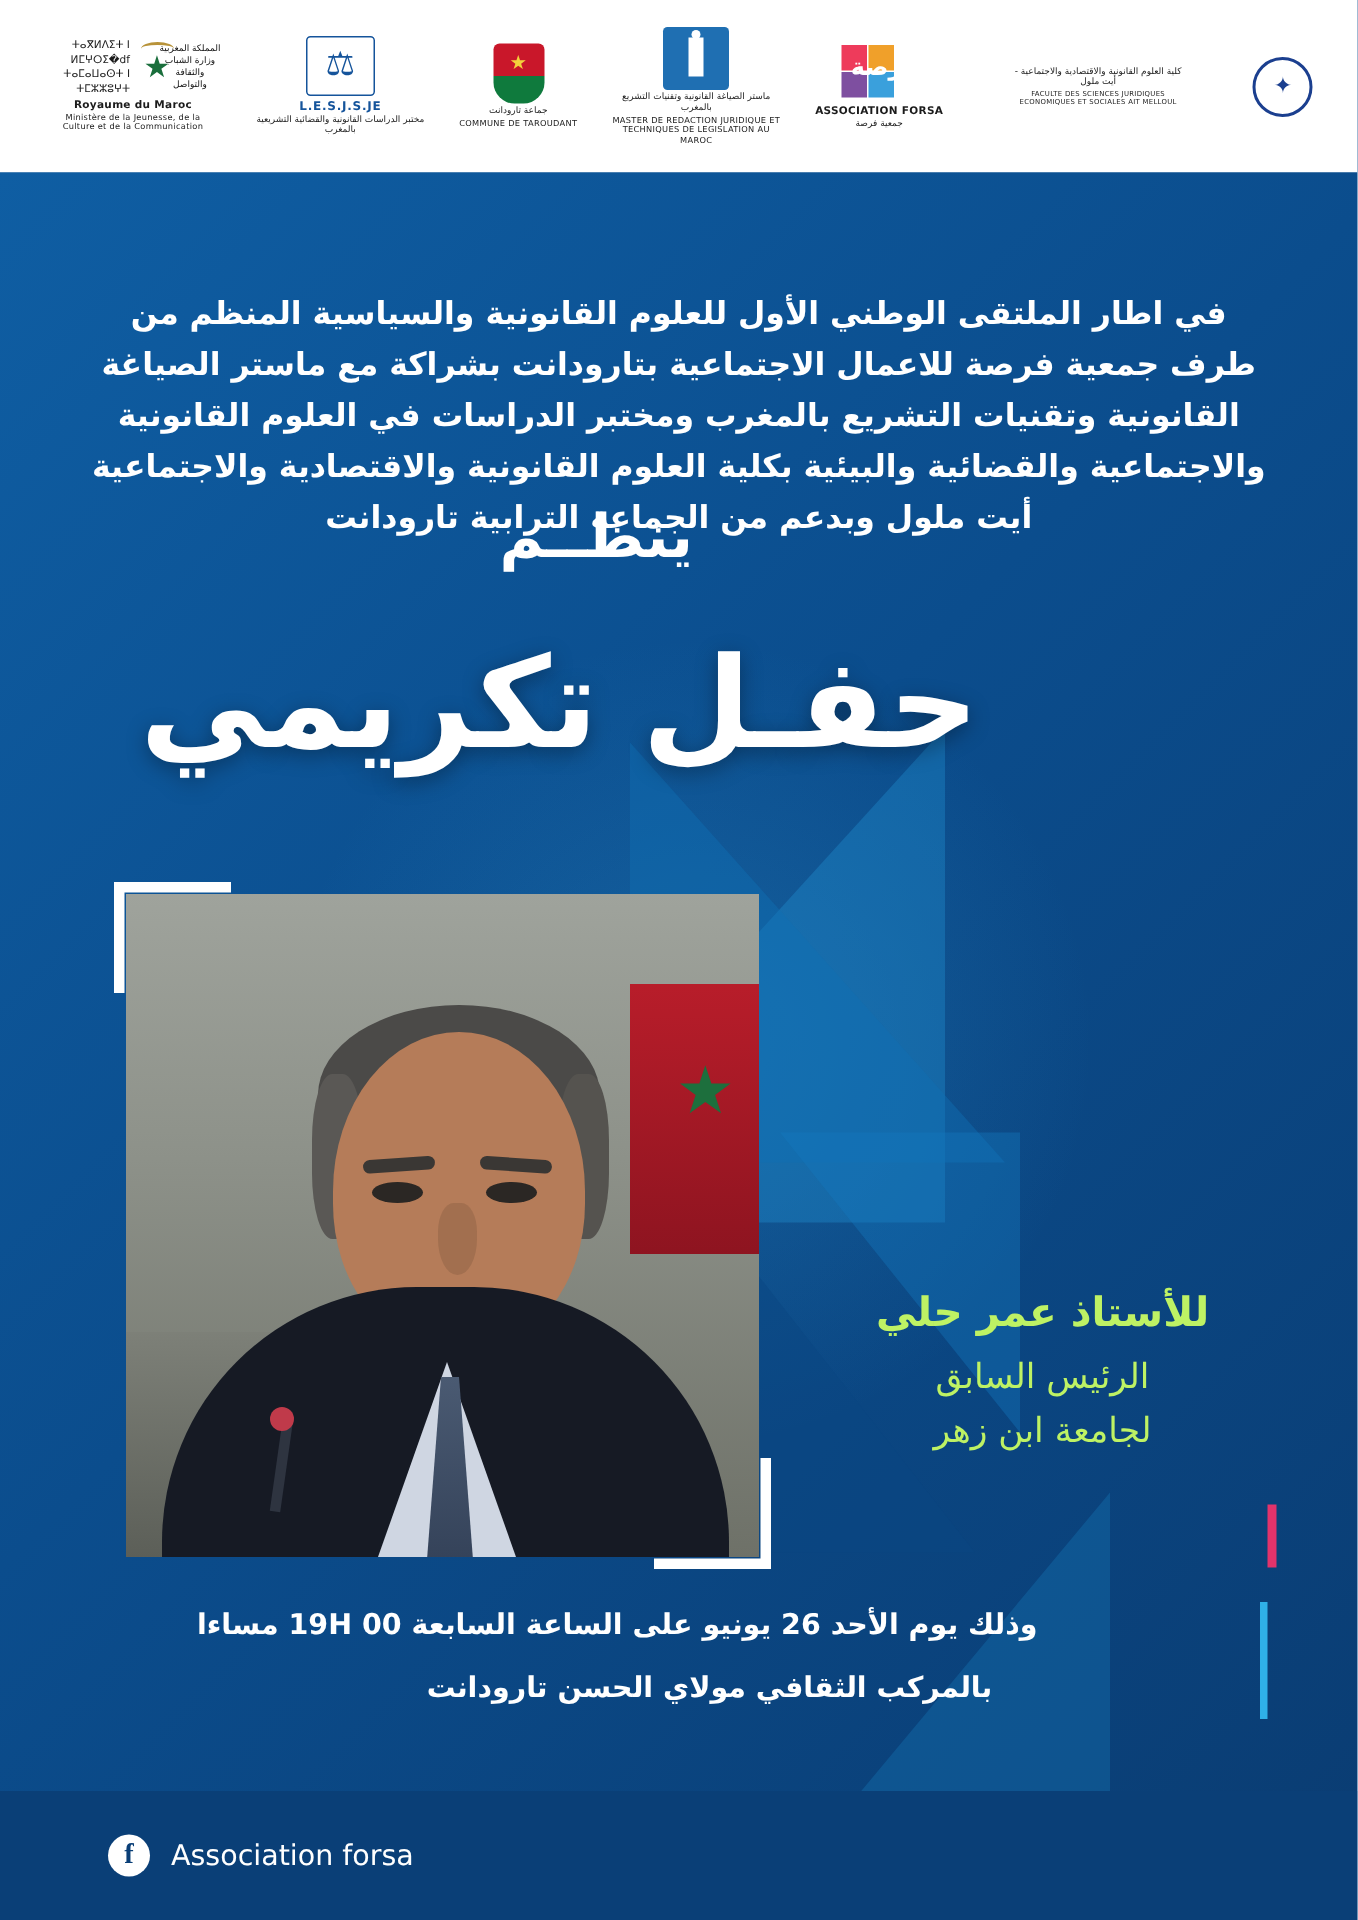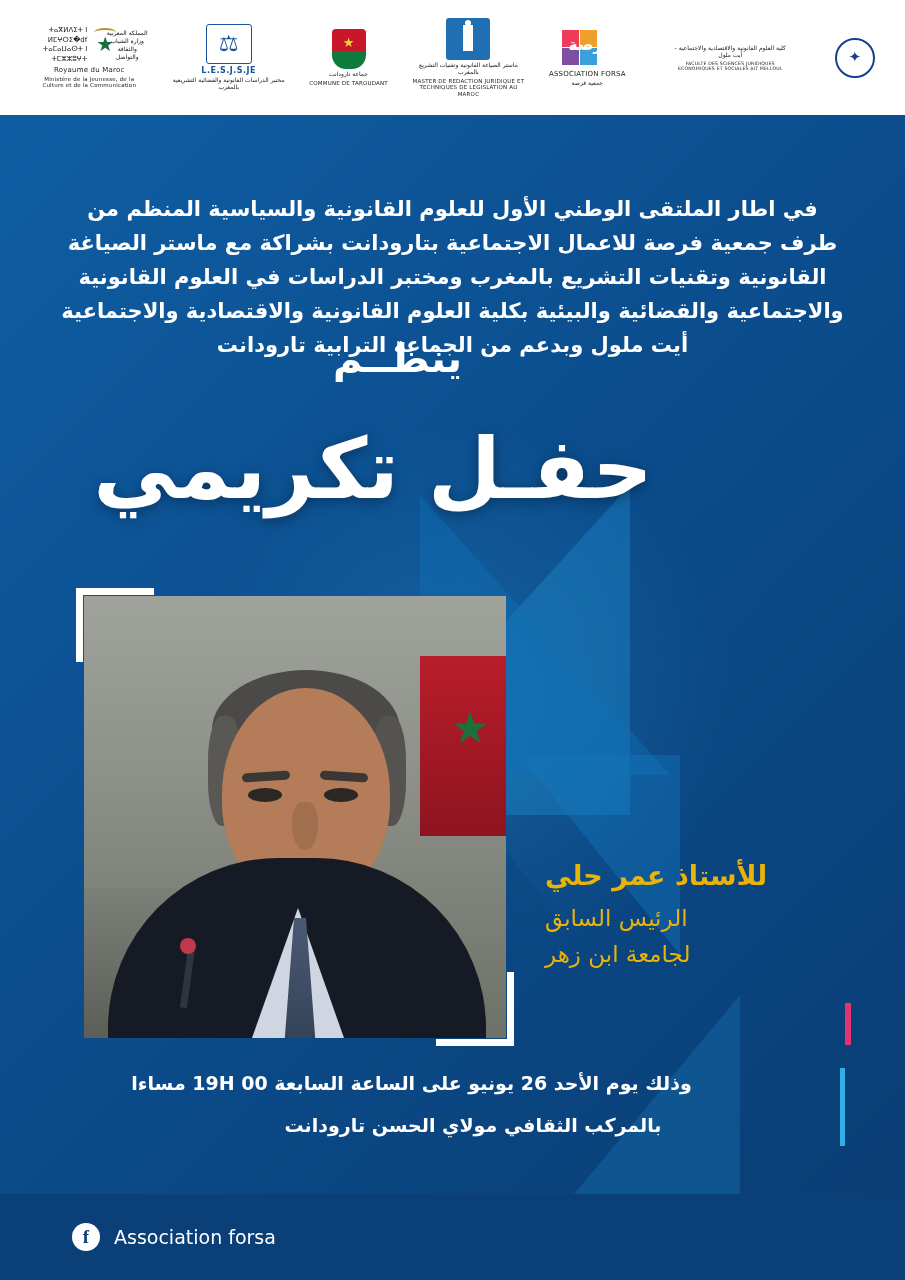--- a/index.html
+++ b/index.html
@@ -31,21 +31,21 @@
     display: flex; flex-direction: column;
     align-items: center; justify-content: center;
     text-align: center;
     line-height: 1.15;
   }
   .logo .cap {
     font-size: 5.5px; color: #1b1b1b; letter-spacing: .2px;
     margin-top: 2px; max-width: 112px;
   }
   .logo .cap.ar { font-size: 6px; }
-  .logo .cap.big { font-size: 7px; font-weight: normal; }
+  .logo .cap.big { font-size: 7px; font-weight: bold; }
 
   .l1 { width: 118px; }
   .l1 .row { display: flex; align-items: center; gap: 5px; justify-content: center; }
   .tifinagh { font-size: 7px; color: #1a1a1a; line-height: 1.35; text-align: right; }
   .crown-shape {
     width: 26px; height: 34px; position: relative;
   }
   .crown-shape .star {
     position: absolute; top: 6px; left: 3px;
     width: 20px; height: 20px; color: #1a6e3c; font-size: 20px; line-height: 20px;
@@ -260,21 +260,21 @@
     background: #c03a4a; border-radius: 50%;
   }
   .p-micstem {
     position: absolute; bottom: 30px; left: 100px; width: 7px; height: 60px;
     background: #2e3440; transform: rotate(8deg);
   }
 
   
   .honoree {
     position: absolute; top: 860px; right: 60px; width: 300px;
-    text-align: left; color: #eab308; direction: rtl;
+    text-align: center; color: #bef264; direction: rtl;
   }
   .honoree .name { font-size: 27px; font-weight: bold; margin-bottom: 14px; }
   .honoree .role1 { font-size: 23px; margin-bottom: 10px; }
   .honoree .role2 { font-size: 23px; }
   .accent-bar {
     position: absolute; top: 1003px; right: 54px;
     width: 6px; height: 42px; background: #e2336b;
   }
 
   

